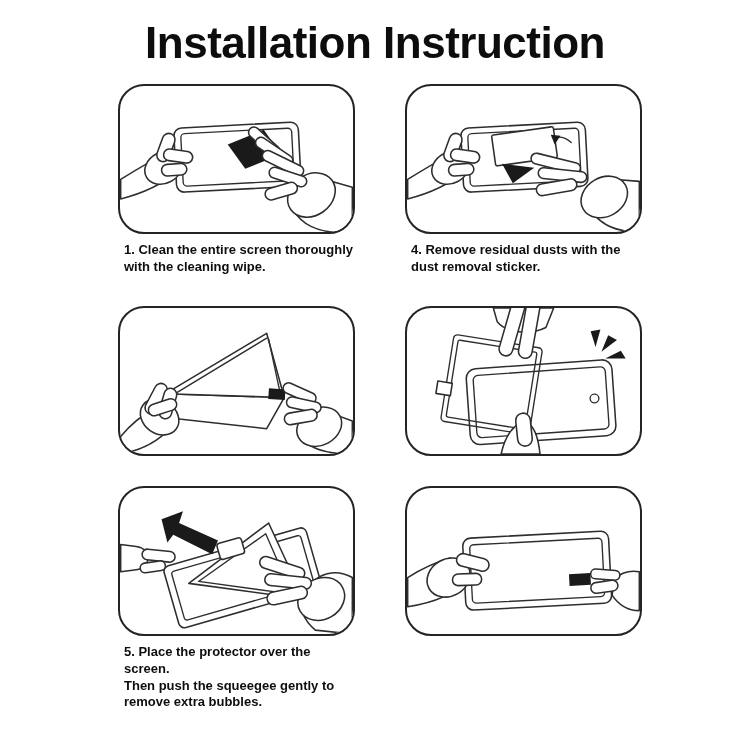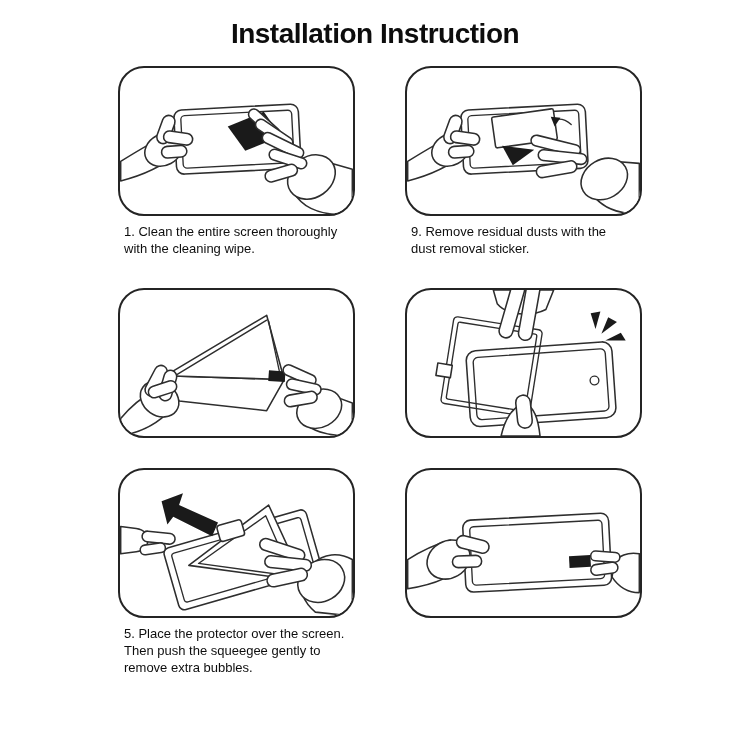--- a/index.html
+++ b/index.html
@@ -2,37 +2,37 @@
 <html><head>
 <meta charset="utf-8">
 <style>
   html,body { margin:0; padding:0; }
   body {
     width:750px; height:750px; background:#ffffff;
     font-family:"Liberation Sans", sans-serif; color:#111;
     overflow:hidden;
   }
   .title {
-    text-align:center; font-size:28px; font-weight:bold;
+    text-align:center; font-size:44px; font-weight:bold;
     letter-spacing:-0.5px; margin:18px 0 0 0; color:#0d0d0d;
   }
   .grid {
     display:grid; grid-template-columns:237px 238px;
     column-gap:50px; row-gap:30px;
     margin:16px 0 0 118px; width:525px;
   }
   .panel {
     width:237px; height:150px; box-sizing:border-box;
     border:2.5px solid #242424; border-radius:26px;
     overflow:hidden; background:#fff;
   }
   .panel svg { display:block; width:100%; height:100%; }
   .caption {
     margin:8px 0 0 6px; width:232px;
-    font-size:13px; font-weight:normal; line-height:1.3;
+    font-size:13px; font-weight:bold; line-height:1.3;
     white-space:pre-line; color:#0e0e0e;
   }
   
   .ws { fill:#ffffff; stroke:#2e2e2e; stroke-width:1.6; stroke-linejoin:round; stroke-linecap:round; }
   .ln { fill:none;    stroke:#2e2e2e; stroke-width:1.4; stroke-linejoin:round; stroke-linecap:round; }
   .bk { fill:#1a1a1a; stroke:none; }
 </style>
 </head>
 <body>
 
@@ -92,21 +92,21 @@
         </g>
         <g>
           <path class="ws" d="M238,98 L214,96 C202,96 194,104 192,114 L190,130 C200,144 216,150 238,150 Z"></path>
           <ellipse class="ws" cx="202" cy="114" rx="25" ry="20" transform="rotate(-30 202 114)"></ellipse>
           <rect class="ws" x="126" y="74" width="52" height="11" rx="5.5" transform="rotate(14 152 80)"></rect>
           <rect class="ws" x="134" y="86" width="50" height="11" rx="5.5" transform="rotate(6 159 92)"></rect>
           <rect class="ws" x="132" y="98" width="42" height="12" rx="6" transform="rotate(-10 153 104)"></rect>
         </g>
       </svg>
     </div>
-    <div class="caption">9. Remove residual dusts with the
+    <div class="caption">4. Remove residual dusts with the
 dust removal sticker.</div>
   </div>
 
   <div class="cell">
     <div class="panel">
       <svg viewBox="0 0 238 150">
         <g>
           <polygon class="ws" points="46,88 168,92 150,124 60,114"></polygon>
           <polygon class="ws" points="150,26 46,88 168,92"></polygon>
           <path class="ln" d="M150,31 L56,88"></path>

